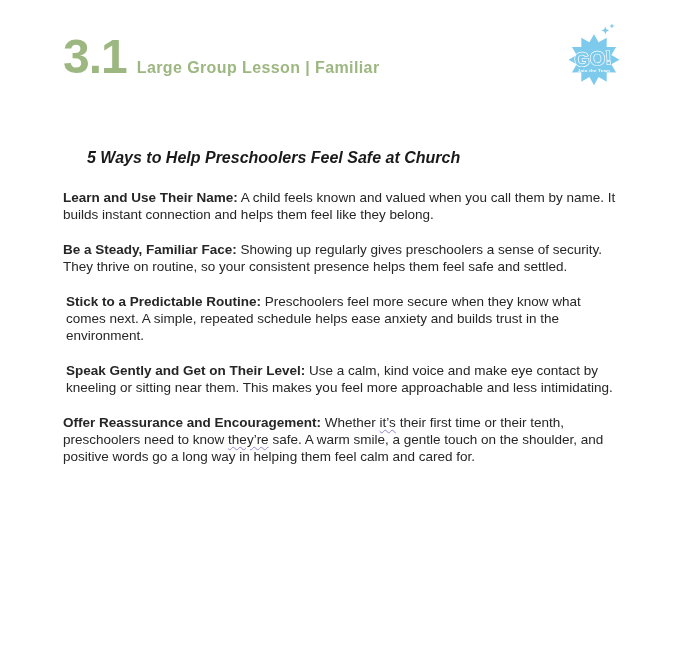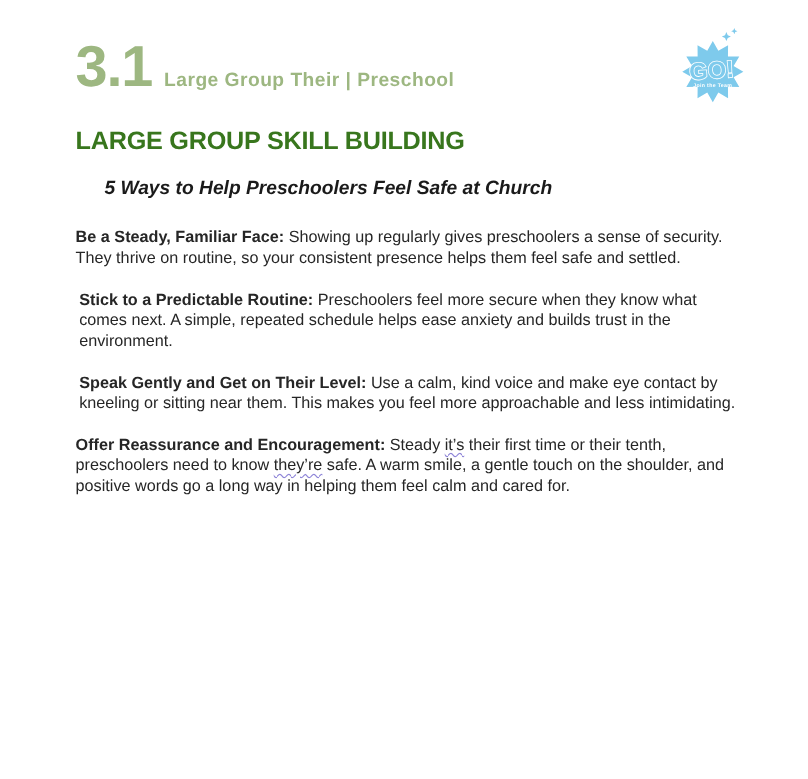--- a/index.html
+++ b/index.html
@@ -86,41 +86,41 @@
     text-align: center;
   }
 </style>
 </head>
 <body>
 
 <div class="page">
 
   <div class="header-text">
     <span class="unit-number">3.1</span>
-    <span class="header-subtitle">Large Group Their | Preschool</span>
+    <span class="header-subtitle">Large Group Lesson | Familiar</span>
   </div>
 
   <div class="logo">
     <svg width="64" height="66" viewBox="0 0 64 70" xmlns="http://www.w3.org/2000/svg">
       <path d="M44 5 L45.2 7.8 L48 9 L45.2 10.2 L44 13 L42.8 10.2 L40 9 L42.8 7.8 Z" fill="#7ECAEC"></path>
       <path d="M51 1.5 L51.8 3.4 L53.8 4.2 L51.8 5 L51 7 L50.2 5 L48.2 4.2 L50.2 3.4 Z" fill="#7ECAEC"></path>
       <polygon fill="#7ECAEC" points="59,40 50.4,35.1 55.4,26.5 45.4,26.6 45.5,16.6 36.9,21.6 32,13 27.1,21.6 18.5,16.6 18.6,26.6 8.6,26.5 13.6,35.1 5,40 13.6,44.9 8.6,53.5 18.6,53.4 18.5,63.4 27.1,58.4 32,67 36.9,58.4 45.5,63.4 45.4,53.4 55.4,53.5 50.4,44.9"></polygon>
       <text x="31" y="46" text-anchor="middle" font-family="Liberation Sans, DejaVu Sans, sans-serif" font-weight="bold" font-size="21" fill="#7ECAEC" stroke="#ffffff" stroke-width="1.4" paint-order="stroke" transform="rotate(-4 32 40)">GO!</text>
       <text x="32" y="53.5" text-anchor="middle" font-family="Liberation Sans, DejaVu Sans, sans-serif" font-weight="bold" font-size="4.6" fill="#ffffff" letter-spacing="0.3">Join the Team</text>
     </svg>
   </div>
 
-  <h1 class="doc-title">LARGE GROUP SKILL BUILDING</h1>
 
   <h2 class="doc-subtitle">5 Ways to Help Preschoolers Feel Safe at Church</h2>
 
   <div class="body-copy">
+    <p><b>Learn and Use Their Name:</b><span> A child feels known and valued when you call them by name. It builds instant connection and helps them feel like they belong.</span></p>
 
     <p><b>Be a Steady, Familiar Face:</b><span> Showing up regularly gives preschoolers a sense of security. They thrive on routine, so your consistent presence helps them feel safe and settled.</span></p>
 
     <p class="indent"><b>Stick to a Predictable Routine:</b><span> Preschoolers feel more secure when they know what comes next. A simple, repeated schedule helps ease anxiety and builds trust in the environment.</span></p>
 
     <p class="indent"><b>Speak Gently and Get on Their Level:</b><span> Use a calm, kind voice and make eye contact by kneeling or sitting near them. This makes you feel more approachable and less intimidating.</span></p>
 
-    <p><b>Offer Reassurance and Encouragement:</b><span> Steady </span><span class="grammar-flag">it’s</span><span> their first time or their tenth, preschoolers need to know </span><span class="grammar-flag">they’re</span><span> safe. A warm smile, a gentle touch on the shoulder, and positive words go a long way in helping them feel calm and cared for.</span></p>
+    <p><b>Offer Reassurance and Encouragement:</b><span> Whether </span><span class="grammar-flag">it’s</span><span> their first time or their tenth, preschoolers need to know </span><span class="grammar-flag">they’re</span><span> safe. A warm smile, a gentle touch on the shoulder, and positive words go a long way in helping them feel calm and cared for.</span></p>
   </div>
 
 </div>
 
 </body></html>

